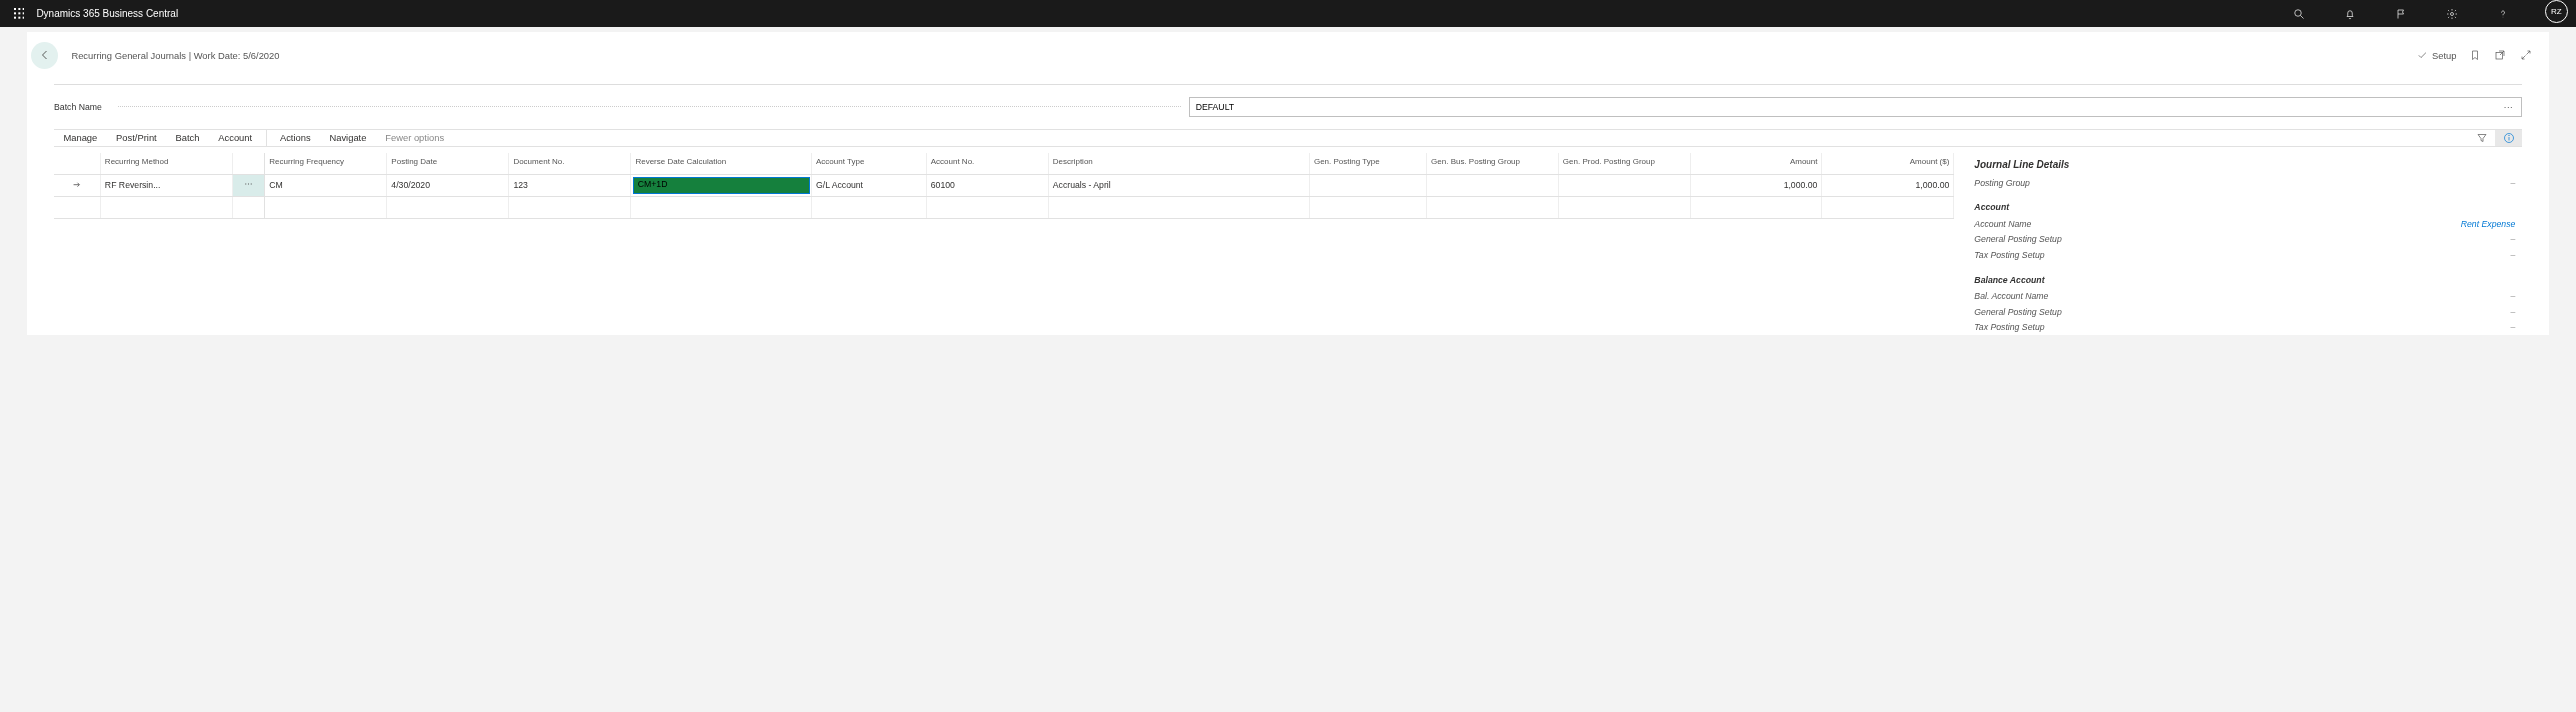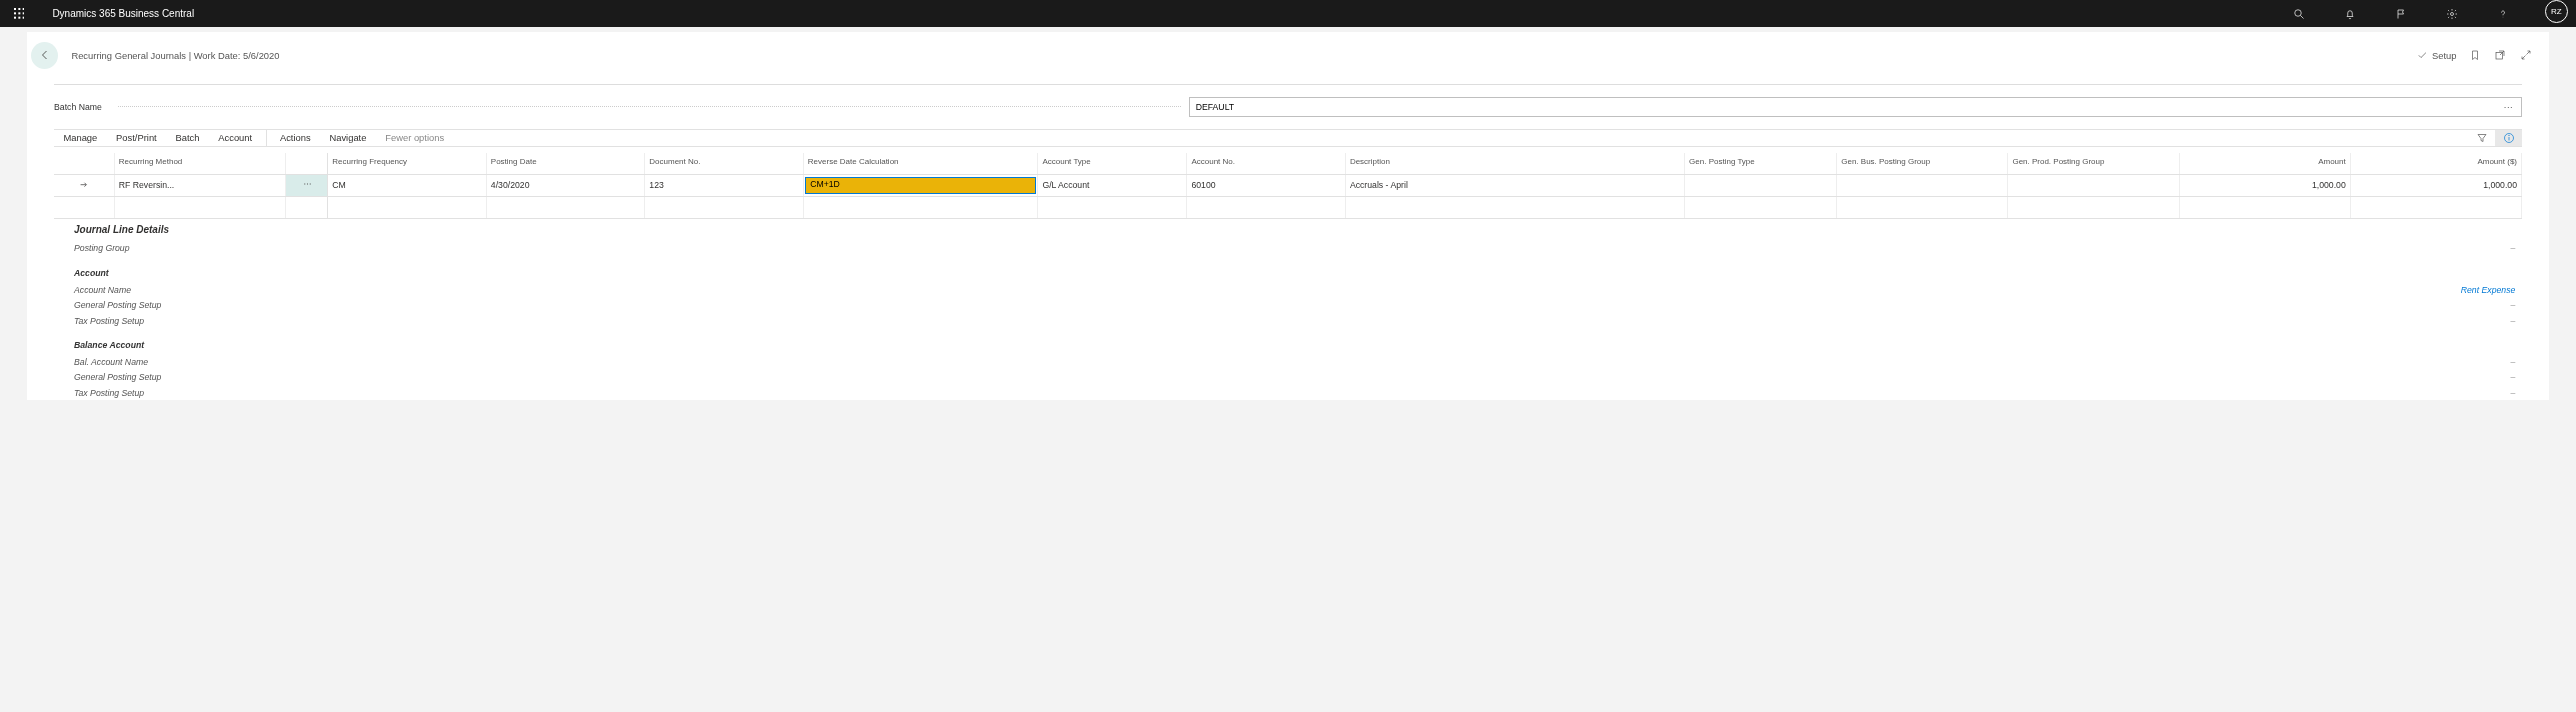--- a/index.html
+++ b/index.html
@@ -2,21 +2,21 @@
 <html style="font-size:10.7px"><head>
 <meta charset="utf-8">
 <style>
 * { margin: 0; padding: 0; box-sizing: border-box; }
 body { font-family: "Segoe UI", Arial, sans-serif; font-size: 8.7px; color: #323130; background: #f3f3f3; }
 
 
 .topbar { background: #1a1a1a; color: #fff; display: flex; align-items: center; height: 27px; padding: 0 5.4px; }
 .waffle { width: 27px; height: 27px; display: flex; align-items: center; justify-content: center; cursor: pointer; }
 .waffle svg { width: 10.7px; height: 10.7px; fill: #fff; }
-.app-title { font-size: 10px; margin-left: 20px; flex: 0 0 auto; }
+.app-title { font-size: 10px; margin-left: 4px; flex: 0 0 auto; }
 .top-spacer { flex: 1; }
 .top-icons { display: flex; align-items: flex-start; gap: 24px; }
 .top-icon { width: 27px; height: 27px; display: flex; align-items: center; justify-content: center; cursor: pointer; }
 .top-icon svg { width: 12px; height: 12px; stroke: #fff; fill: none; stroke-width: 1.4; }
 .avatar { width: 23px; height: 23px; border-radius: 50%; border: 0.7px solid #fff; display: flex; align-items: center; justify-content: center; font-size: 8px; margin-left: 4px; margin-right: 2.7px; cursor: pointer; }
 
 
 .shell { background: #f3f3f3; min-height: calc(100vh - 27px); padding-top: 5.4px; }
 .canvas { background: #fff; margin: 0 27px; min-height: 282px; position: relative; }
 
@@ -46,34 +46,34 @@
 .cmd { padding: 0 9.4px; font-size: 9.4px; color: #323130; cursor: pointer; height: 100%; display: flex; align-items: center; }
 .cmd.sep { border-left: 0.7px solid #e1e1e1; margin-left: 4px; padding-left: 13.4px; }
 .cmd.muted { color: #888; }
 .cmd-right { margin-left: auto; display: flex; align-items: center; height: 100%; }
 .cmd-icon { width: 27px; height: 100%; display: flex; align-items: center; justify-content: center; cursor: pointer; }
 .cmd-icon svg { width: 12px; height: 12px; stroke: #555; fill: none; stroke-width: 1.4; }
 .cmd-icon.active { background: #e8e8e8; }
 .cmd-icon.active svg { stroke: #0078d4; }
 
 
-.grid-area { display: flex; margin-top: 6.7px; flex-direction: column; }
+.grid-area { display: flex; margin-top: 6.7px; }
 .grid-wrap { flex: 0 0 77%; }
 .factbox { flex: 1; padding: 0 6.7px 0 20px; font-style: italic; }
 
 table.grid { width: 100%; border-collapse: collapse; table-layout: fixed; }
 .grid th { text-align: left; font-weight: 400; font-size: 8px; color: #555; padding: 4px 4px 6.7px 4px; border-bottom: 0.7px solid #e1e1e1; border-right: 0.7px solid #eee; vertical-align: bottom; white-space: normal; line-height: 1.25; }
 .grid th.right, .grid td.right { text-align: right; }
 .grid td { border-bottom: 0.7px solid #e1e1e1; border-right: 0.7px solid #eee; padding: 0; height: 22px; }
 .grid td .cell { padding: 4px 4px; font-size: 8.7px; white-space: nowrap; overflow: hidden; text-overflow: ellipsis; display: block; }
 .grid td.selcol { text-align: center; width: 19px; }
 .grid td.menucol { text-align: center; width: 13.4px; background: #d9ecea; }
 .grid td.menucol .dots3 { writing-mode: vertical-rl; font-size: 8px; cursor: pointer; color: #555; line-height:1;}
 .frozen { border-right: 1.3px solid #e1e1e1 !important; }
-.grid td.active .cell-edit { border: 0.7px solid #0078d4; margin: 1.3px; height: 17.4px; padding: 1.3px 4px; background: #eab308; }
+.grid td.active .cell-edit { border: 0.7px solid #0078d4; margin: 1.3px; height: 17.4px; padding: 1.3px 4px; background: #15803d; }
 .grid td input { border: 0; outline: 0; width: 100%; font-size: 8.7px; background: transparent; }
 .arrow-cell svg { width: 9.4px; height: 9.4px; stroke: #323130; fill: none; stroke-width: 1.8; }
 
 
 .factbox h3 { font-size: 10px; font-weight: 600; padding: 5.4px 0; }
 .fb-section { font-size: 8.7px; font-weight: 600; color: #333; margin-top: 12px; margin-bottom: 4px; }
 .fb-row { display: flex; justify-content: space-between; font-size: 8.7px; padding: 2.7px 0; }
 .fb-row .lbl { color: #555; }
 .fb-row .val { color: #333; }
 .fb-row .val.link { color: #0078d4; }

